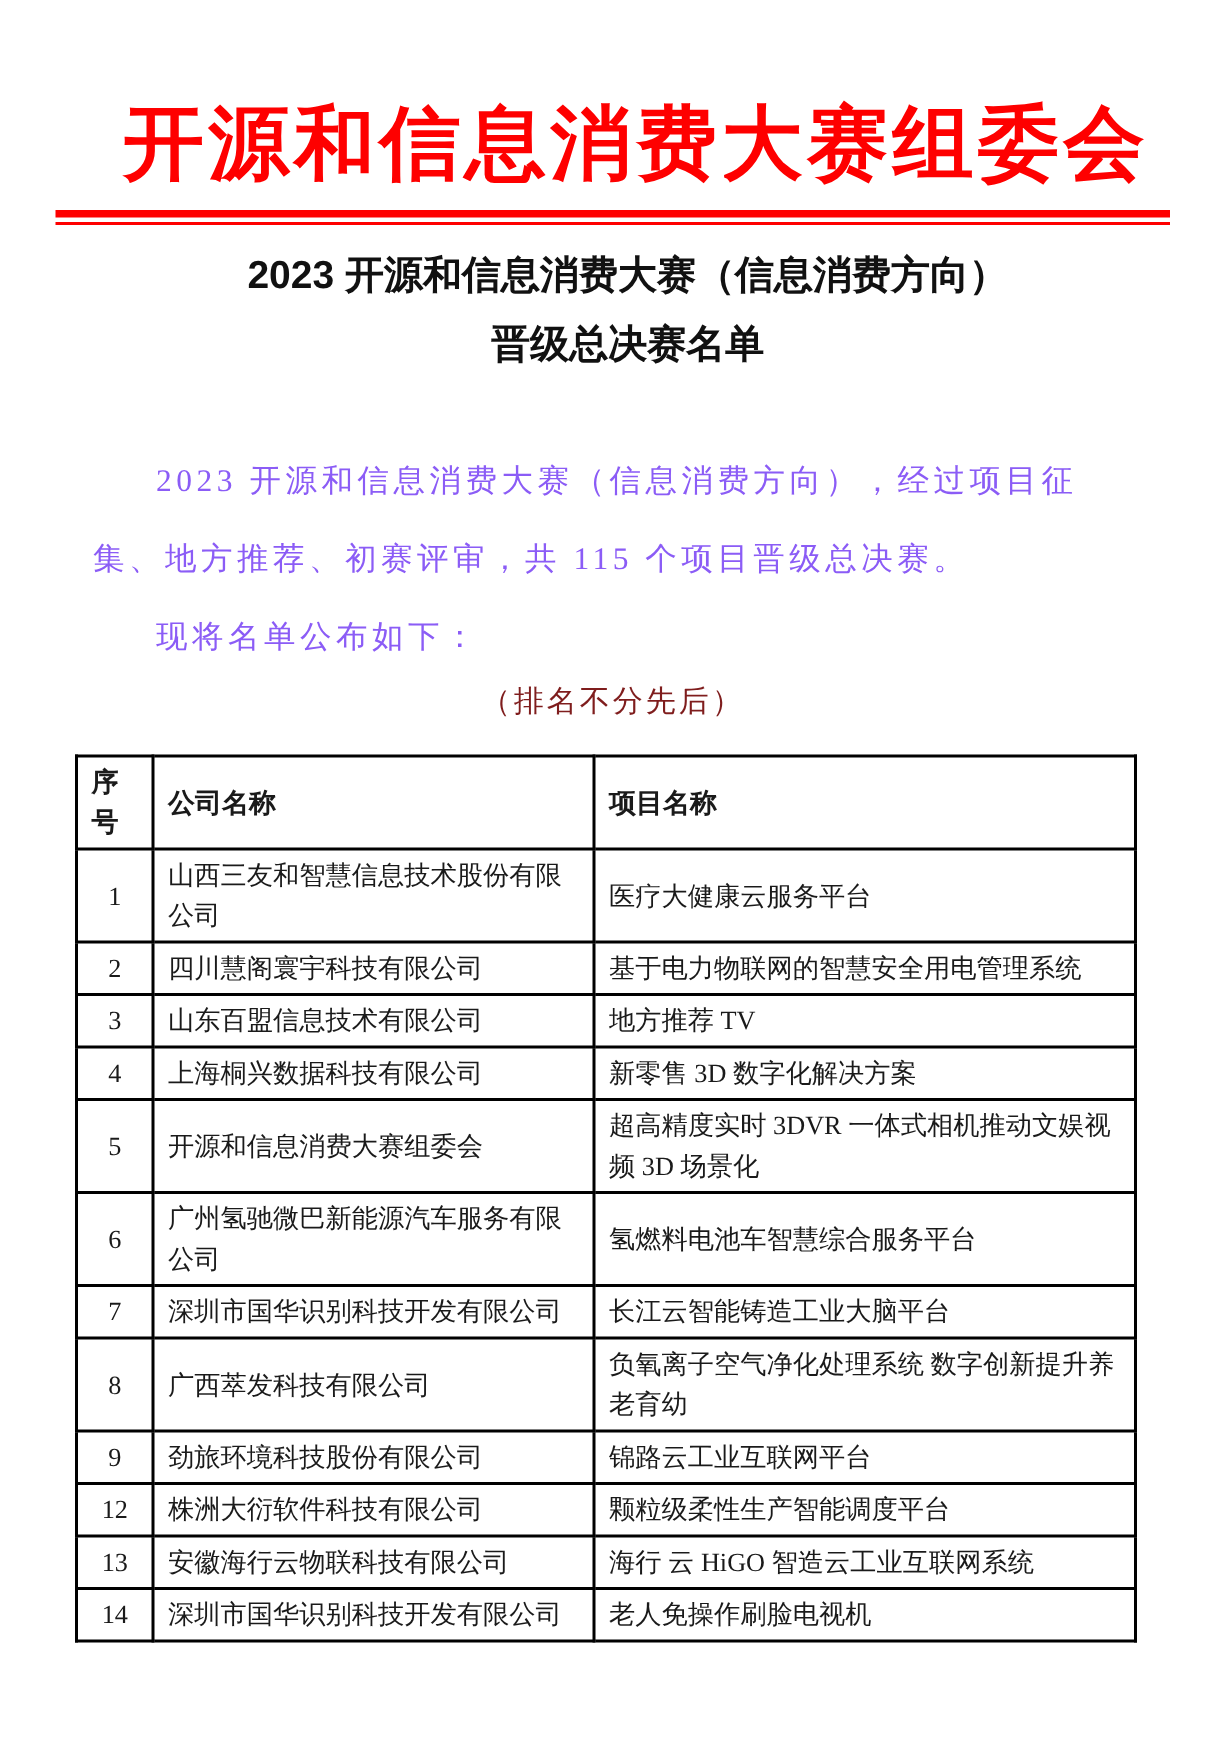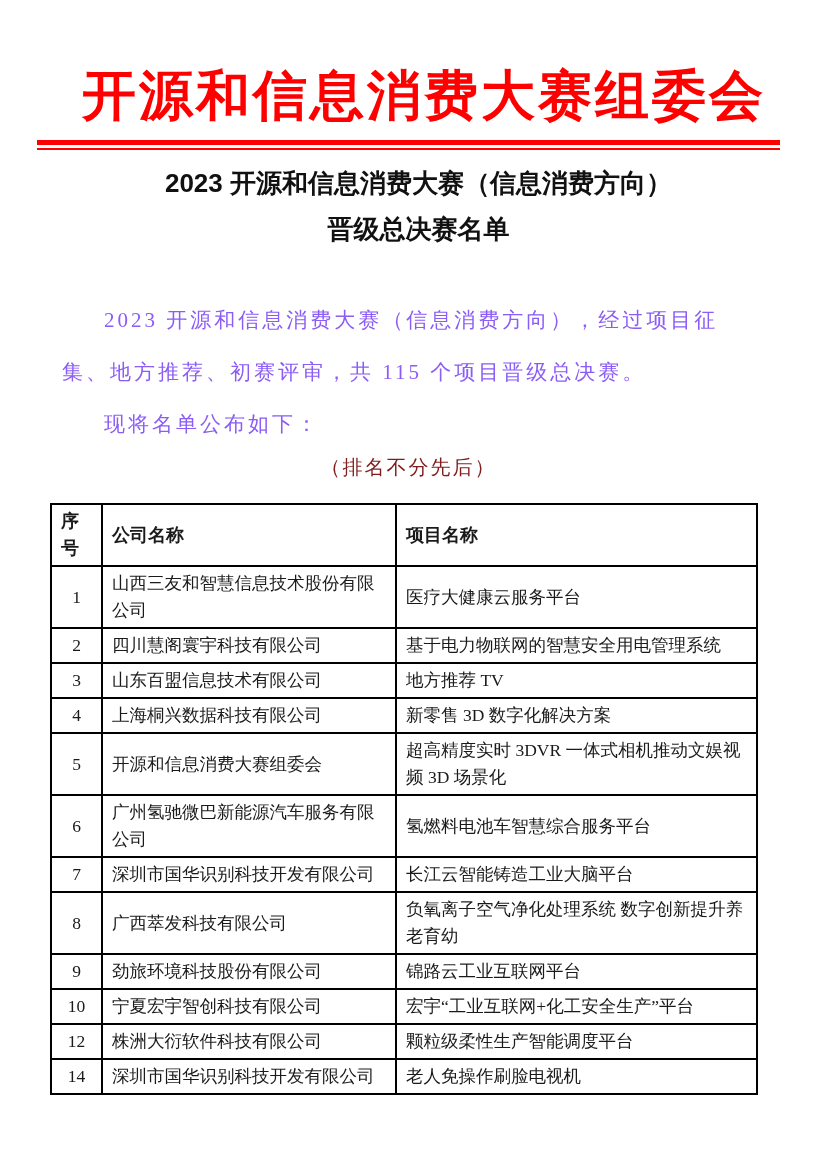--- a/index.html
+++ b/index.html
@@ -161,28 +161,28 @@
           <td class="col-no">8</td>
           <td>广西萃发科技有限公司</td>
           <td>负氧离子空气净化处理系统 数字创新提升养老育幼</td>
         </tr>
         <tr>
           <td class="col-no">9</td>
           <td>劲旅环境科技股份有限公司</td>
           <td>锦路云工业互联网平台</td>
         </tr>
         <tr>
-          <td class="col-no">10</td>
-          <td>宁夏宏宇智创科技有限公司</td>
-          <td>宏宇“工业互联网+化工安全生产”平台</td>
-        </tr>
-        <tr>
           <td class="col-no">12</td>
           <td>株洲大衍软件科技有限公司</td>
           <td>颗粒级柔性生产智能调度平台</td>
+        </tr>
+        <tr>
+          <td class="col-no">13</td>
+          <td>安徽海行云物联科技有限公司</td>
+          <td>海行 云 HiGO 智造云工业互联网系统</td>
         </tr>
         <tr>
           <td class="col-no">14</td>
           <td>深圳市国华识别科技开发有限公司</td>
           <td>老人免操作刷脸电视机</td>
         </tr>
       </tbody>
   </table>
 
 </div>

